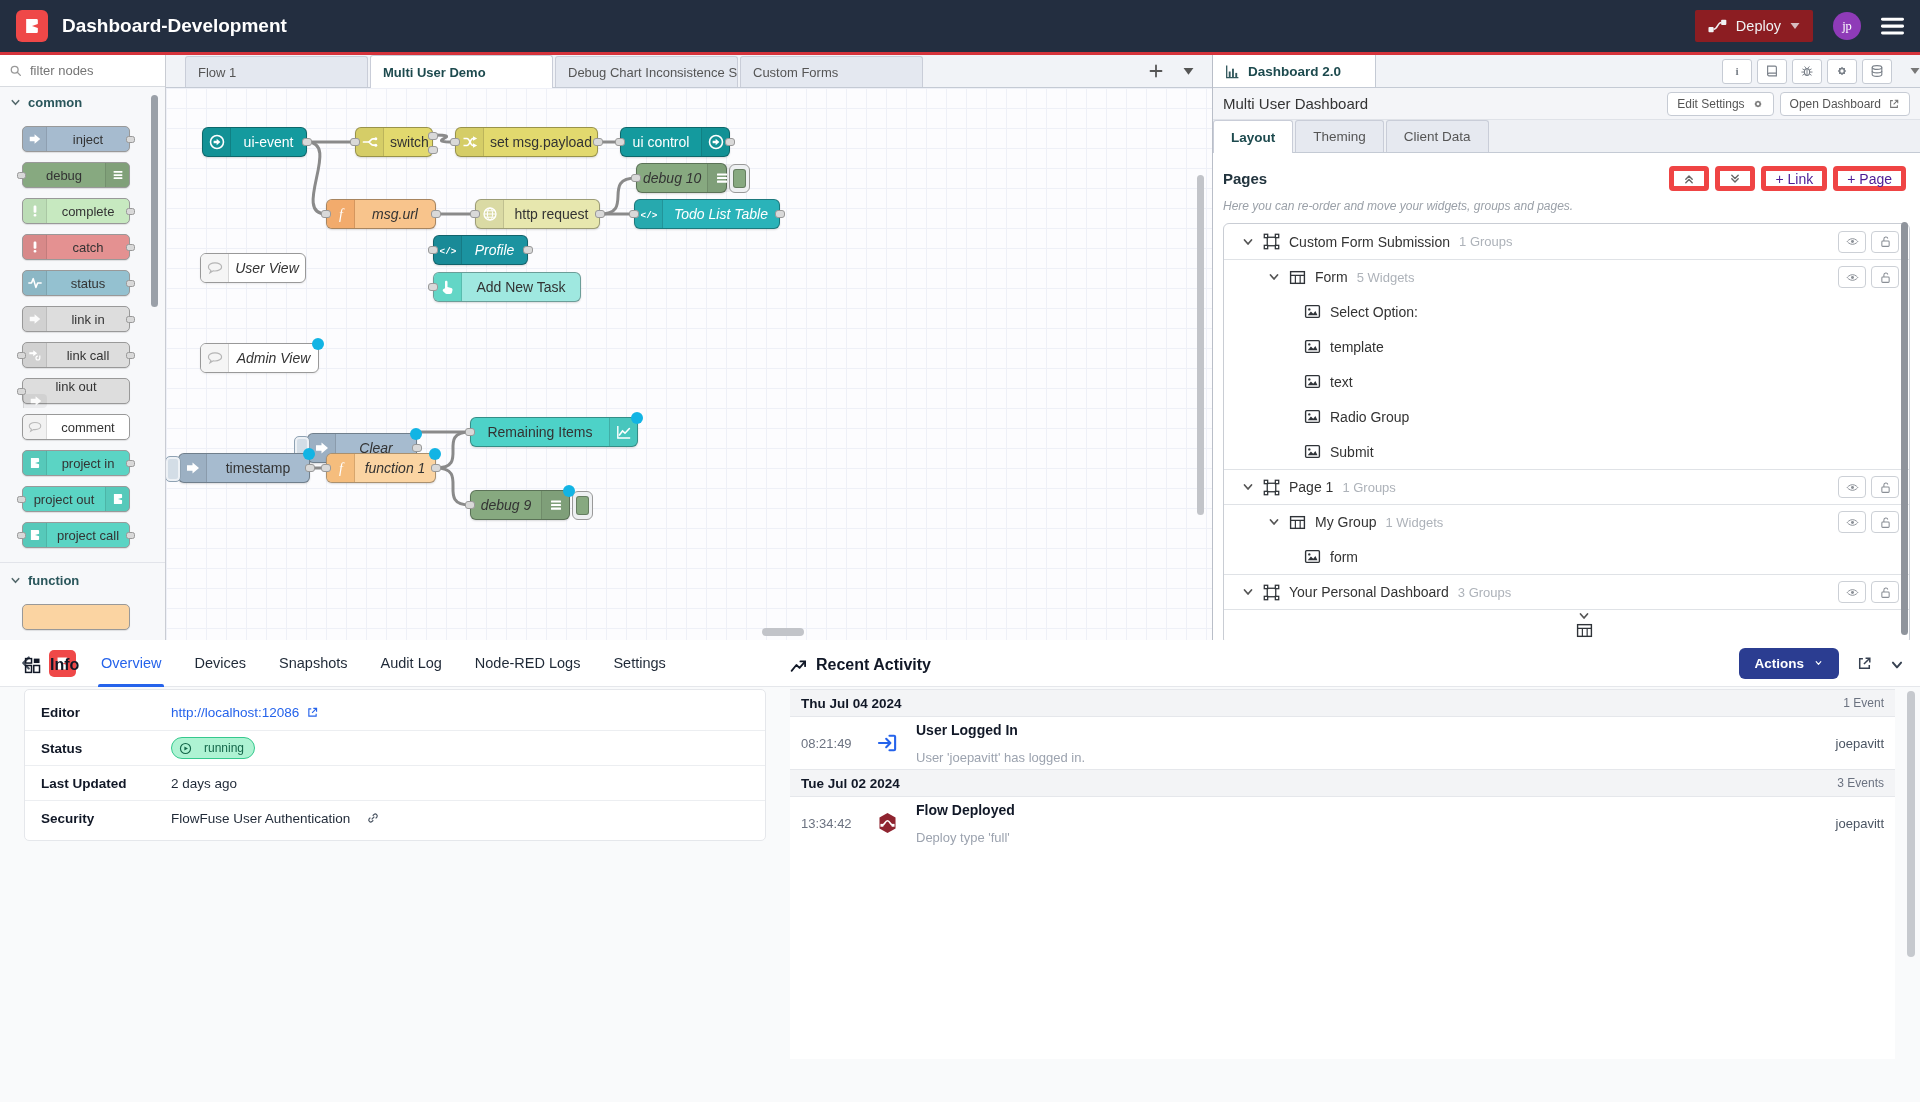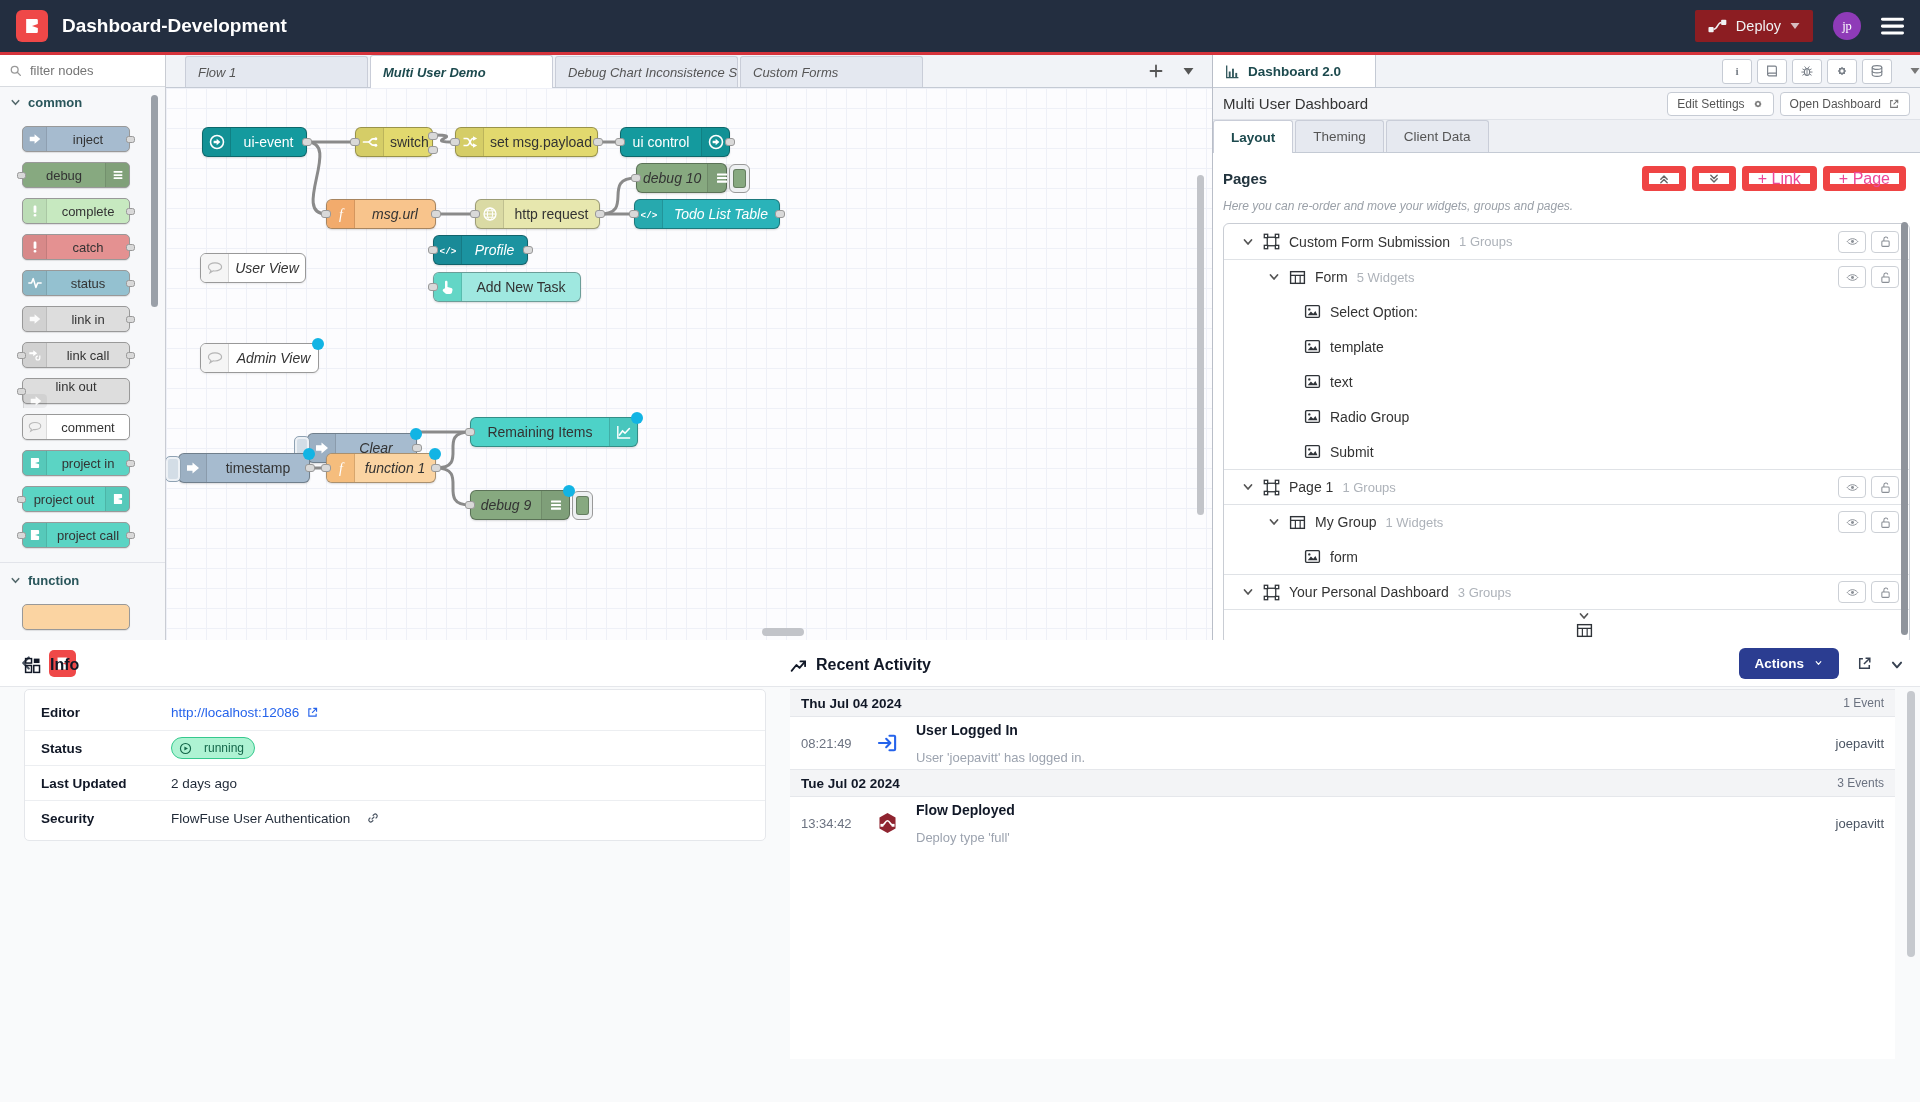--- a/index.html
+++ b/index.html
@@ -33,21 +33,21 @@
   .pal-ic.r{border-left:1px solid rgba(0,0,0,.1);border-radius:0 4px 4px 0;order:2;}
   .pal-ic svg{width:14px;height:14px;}
   .pal-ic.dim{color:#b9b9b9;}
   .pal-lbl{flex:1;display:flex;align-items:center;justify-content:center;padding:0 4px;white-space:nowrap;}
   .pport{position:absolute;width:9px;height:7px;background:#d9d9d9;border:1px solid #999;border-radius:2.5px;top:9px;}
   .pport.pl{left:-6px;}.pport.pr{right:-6px;}
   #pal-scroll{position:absolute;left:151px;top:95px;width:7px;height:212px;background:#9aa0a8;border-radius:4px;}
 
   
   #tabbar{position:absolute;left:166px;top:55px;width:1046px;height:33px;background:#f1f3f7;border-bottom:1px solid #c4cad4;display:flex;align-items:flex-end;}
-  .ftab{width:183px;height:31px;margin-right:2px;border:1px solid #c9cdd8;border-bottom:none;border-radius:3px 3px 0 0;background:#e4e8f0;color:#555;font-size:13px;display:flex;align-items:center;padding:0 12px;white-space:nowrap;overflow:hidden;cursor:pointer;flex:none;font-style:italic;}
+  .ftab{width:183px;height:31px;margin-right:2px;border:1px solid #c9cdd8;border-bottom:none;border-radius:3px 3px 0 0;background:#e4e8f0;color:#555;font-size:13px;display:flex;align-items:center;padding:0 12px;white-space:nowrap;overflow:hidden;cursor:pointer;flex:none;}
   .ftab:first-child{margin-left:19px;}
   .ftab.active{background:#fff;color:#1d4a4e;font-weight:bold;height:33px;margin-bottom:-1px;position:relative;z-index:2;}
   .tab-actions{margin-left:auto;display:flex;gap:20px;padding:0 18px;align-items:center;height:100%;color:#555;}
   .tab-actions .tbtn{width:14px;height:14px;cursor:pointer;}
   .tab-actions .tbtn.sm{width:11px;height:9px;}
 
   
   #canvas{position:absolute;left:166px;top:88px;width:1046px;height:552px;background:#fcfcfe;background-image:linear-gradient(#eef0f7 1px,transparent 1px),linear-gradient(90deg,#eef0f7 1px,transparent 1px);background-size:20px 20px;overflow:hidden;}
   #wires{position:absolute;left:0;top:0;}
   .fnode{position:absolute;height:30px;border:1px solid rgba(0,0,0,.32);border-radius:6px;font-size:14px;display:flex;align-items:stretch;box-shadow:0 1px 2px rgba(0,0,0,.14);cursor:move;}
@@ -81,21 +81,21 @@
   .sb-title{font-size:15px;color:#333;}
   .sb-hbtns{margin-left:auto;display:flex;gap:6px;}
   .sb-hbtn{font-size:12px;color:#555;border:1px solid #c6cbd4;background:#fff;border-radius:4px;padding:4px 9px;display:flex;gap:7px;align-items:center;cursor:pointer;}
   .sb-hbtn svg{width:12px;height:12px;color:#777;}
   #sb-tabs{height:33px;background:#eef0f4;border-bottom:1px solid #c4cad4;display:flex;align-items:flex-end;}
   .sb-tab2{height:32px;padding:0 17px;display:flex;align-items:center;font-size:13.5px;border:1px solid #c9cdd8;border-bottom:none;border-radius:3px 3px 0 0;background:#e6e9f0;color:#555;margin-right:2px;cursor:pointer;}
   .sb-tab2.active{background:#fff;font-weight:bold;color:#1d4a4e;margin-bottom:-1px;height:33px;z-index:2;}
   #sb-pages-row{display:flex;align-items:center;padding:13px 14px 2px 10px;}
   .pages-h{font-size:15px;font-weight:bold;color:#22343e;}
   .pg-btns{margin-left:auto;display:flex;gap:6px;}
-  .pg-btn{border:7px solid #ef4444;background:#fff;border-radius:4px;height:25px;display:flex;align-items:center;justify-content:center;padding:0 9px;font-size:16px;color:#ec4899;cursor:pointer;}
+  .pg-btn{border:5px solid #ef4444;background:#fff;border-radius:4px;height:25px;display:flex;align-items:center;justify-content:center;padding:0 9px;font-size:14px;color:#4c1d95;cursor:pointer;}
   .pg-btn svg{width:11px;height:11px;color:#666;}
   #sb-help{font-size:12px;color:#9aa0a8;font-style:italic;padding:6px 14px 8px 10px;}
   #sb-tree{margin:2px 10px;border:1px solid #c9cdd4;border-radius:6px;background:#fff;overflow:hidden;}
   .trow{display:flex;align-items:center;height:35px;font-size:14px;color:#333;cursor:pointer;}
   .trow.bt{border-top:1px solid #dfe2e6;}
   .trow.lv{font-weight:500;}
   .t-chev{width:12px;height:12px;color:#555;margin-right:9px;flex:none;}
   .t-ic{width:17px;height:17px;color:#2f3338;margin-right:9px;flex:none;}
   .t-meta{margin-left:9px;color:#adb2b9;font-size:13px;font-weight:400;}
   .t-ctrl{margin-left:auto;margin-right:10px;display:flex;gap:5px;}
@@ -955,20 +955,28 @@
       <span class="b-back">
           <svg viewBox="0 0 18 18">
             <path d="M11.5 4L6.5 9l5 5" fill="none" stroke="currentColor" stroke-width="2" stroke-linecap="round" stroke-linejoin="round"></path>
           </svg>
         </span>
       <div class="b-logo">
           <svg viewBox="0 0 24 24">
             <path d="M5 3.5h12.5A1.5 1.5 0 0 1 19 5v4.7l-7 2.3 7 2.3V19a1.5 1.5 0 0 1-1.5 1.5H5z" fill="currentColor"></path>
           </svg>
         </div>
+      <div class="b-tabs" id="b-tabs">
+          <div class="b-tab active">Overview</div>
+          <div class="b-tab">Devices</div>
+          <div class="b-tab">Snapshots</div>
+          <div class="b-tab">Audit Log</div>
+          <div class="b-tab">Node-RED Logs</div>
+          <div class="b-tab">Settings</div>
+        </div>
       <div class="b-right">
         <div class="actions-btn">
           <span>Actions</span>
           <span class="a-caret">
               <svg viewBox="0 0 12 12">
                 <path d="M2.5 4l3.5 4 3.5-4" fill="none" stroke="currentColor" stroke-width="1.7" stroke-linecap="round" stroke-linejoin="round"></path>
               </svg>
             </span>
         </div>
         <span class="b-ext">

